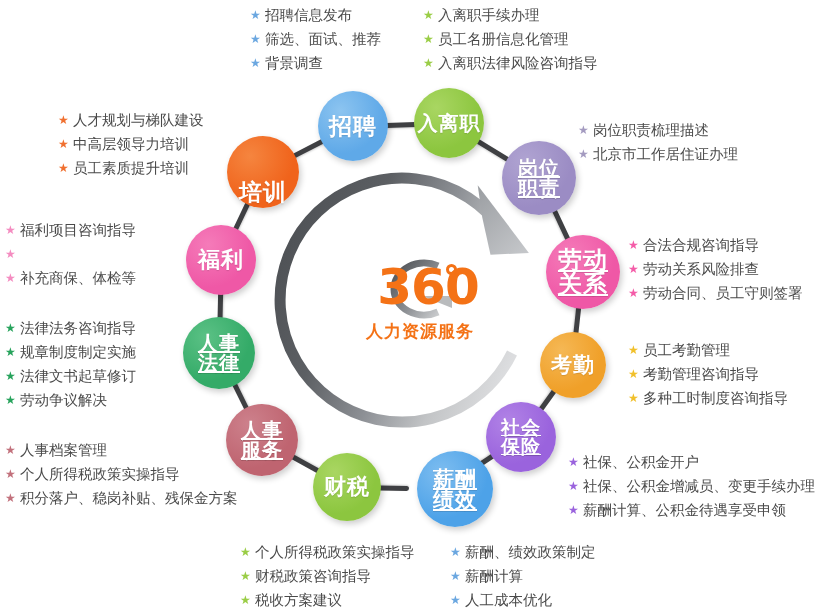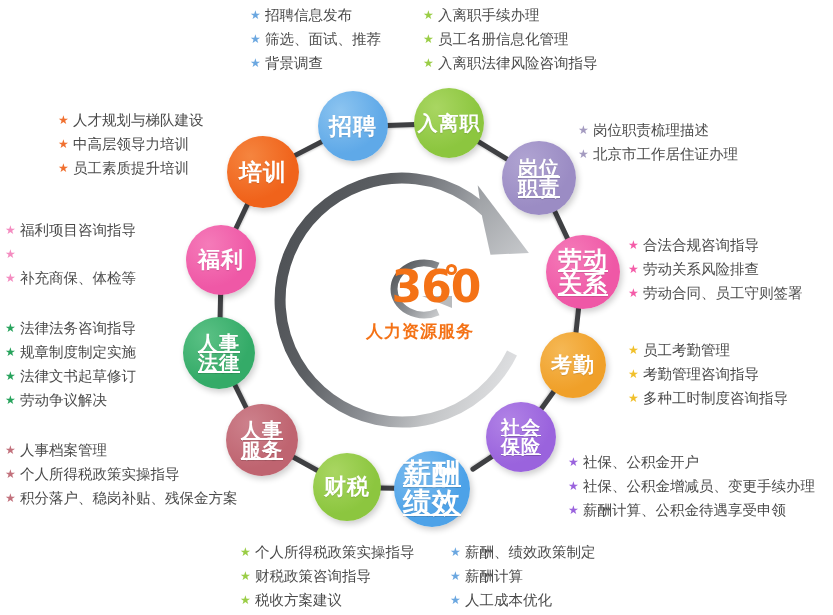--- a/index.html
+++ b/index.html
@@ -46,22 +46,22 @@
   }
 
   
   #ringwrap{position:absolute;left:268px;top:158px;width:300px;height:300px;z-index:2;}
   #center-logo{
     position:absolute;left:330px;top:252px;width:180px;height:110px;z-index:5;
     text-align:center;
   }
   #logo360{position:relative;width:180px;height:70px;}
   #logo360 .num{
-    position:absolute;left:8px;top:0;width:180px;
-    font-size:44px;font-weight:bold;color:#f47216;
+    position:absolute;left:0;top:0;width:180px;
+    font-size:50px;font-weight:bold;color:#f47216;
     font-family:"DejaVu Sans",sans-serif;
     letter-spacing:-1px;line-height:70px;
     padding-left:16px;box-sizing:border-box;
   }
   #logo360 .deg{
     position:absolute;left:116px;top:12px;
     width:11px;height:11px;border:3px solid #f47216;border-radius:50%;
     box-sizing:border-box;
   }
   #logoSub{
@@ -155,21 +155,21 @@
       <div>
         <span>考勤</span>
       </div>
     </div>
     <div class="node two" style="left: 486px; top: 402px; width: 70px; height: 70px; font-size: 19px; background: radial-gradient(circle at 32% 28%, rgb(177, 131, 230) 0%, rgb(154, 99, 221) 62%, rgb(154, 99, 221) 100%);">
       <div>
         <span>社会</span>
         <span>保险</span>
       </div>
     </div>
-    <div class="node two" style="left: 394px; top: 451px; width: 76px; height: 76px; font-size: 28px; background: radial-gradient(circle at 32% 28%, rgb(125, 189, 240) 0%, rgb(77, 162, 232) 62%, rgb(77, 162, 232) 100%);">
+    <div class="node two" style="left: 417px; top: 451px; width: 76px; height: 76px; font-size: 21px; background: radial-gradient(circle at 32% 28%, rgb(125, 189, 240) 0%, rgb(77, 162, 232) 62%, rgb(77, 162, 232) 100%);">
       <div>
         <span>薪酬</span>
         <span>绩效</span>
       </div>
     </div>
     <div class="node" style="left: 313px; top: 453px; width: 68px; height: 68px; font-size: 22px; background: radial-gradient(circle at 32% 28%, rgb(169, 214, 98) 0%, rgb(140, 198, 63) 62%, rgb(140, 198, 63) 100%);">
       <div>
         <span>财税</span>
       </div>
     </div>
@@ -183,21 +183,21 @@
       <div>
         <span>人事</span>
         <span>法律</span>
       </div>
     </div>
     <div class="node" style="left: 186px; top: 225px; width: 70px; height: 70px; font-size: 22px; background: radial-gradient(circle at 32% 28%, rgb(245, 123, 185) 0%, rgb(239, 88, 166) 62%, rgb(239, 88, 166) 100%);">
       <div>
         <span>福利</span>
       </div>
     </div>
-    <div class="node" style="left: 227px; top: 136px; width: 72px; height: 72px; font-size: 23px; background: radial-gradient(circle at 32% 28%, rgb(245, 133, 63) 0%, rgb(240, 99, 27) 62%, rgb(240, 99, 27) 100%);">
+    <div class="node" style="left: 227px; top: 136px; width: 72px; height: 72px; font-size: 23px; background: radial-gradient(circle at 32% 28%, rgb(245, 133, 63) 0%, rgb(240, 99, 27) 62%, rgb(240, 99, 27) 100%); align-items: flex-end;">
       <div>
         <span>培训</span>
       </div>
     </div>
     <div class="tlist" style="left: 250px; top: 5px;">
       <div class="tline">
         <span class="star" style="color: rgb(107, 167, 224);">★</span>
         <span class="txt">招聘信息发布</span>
       </div>
       <div class="tline">

